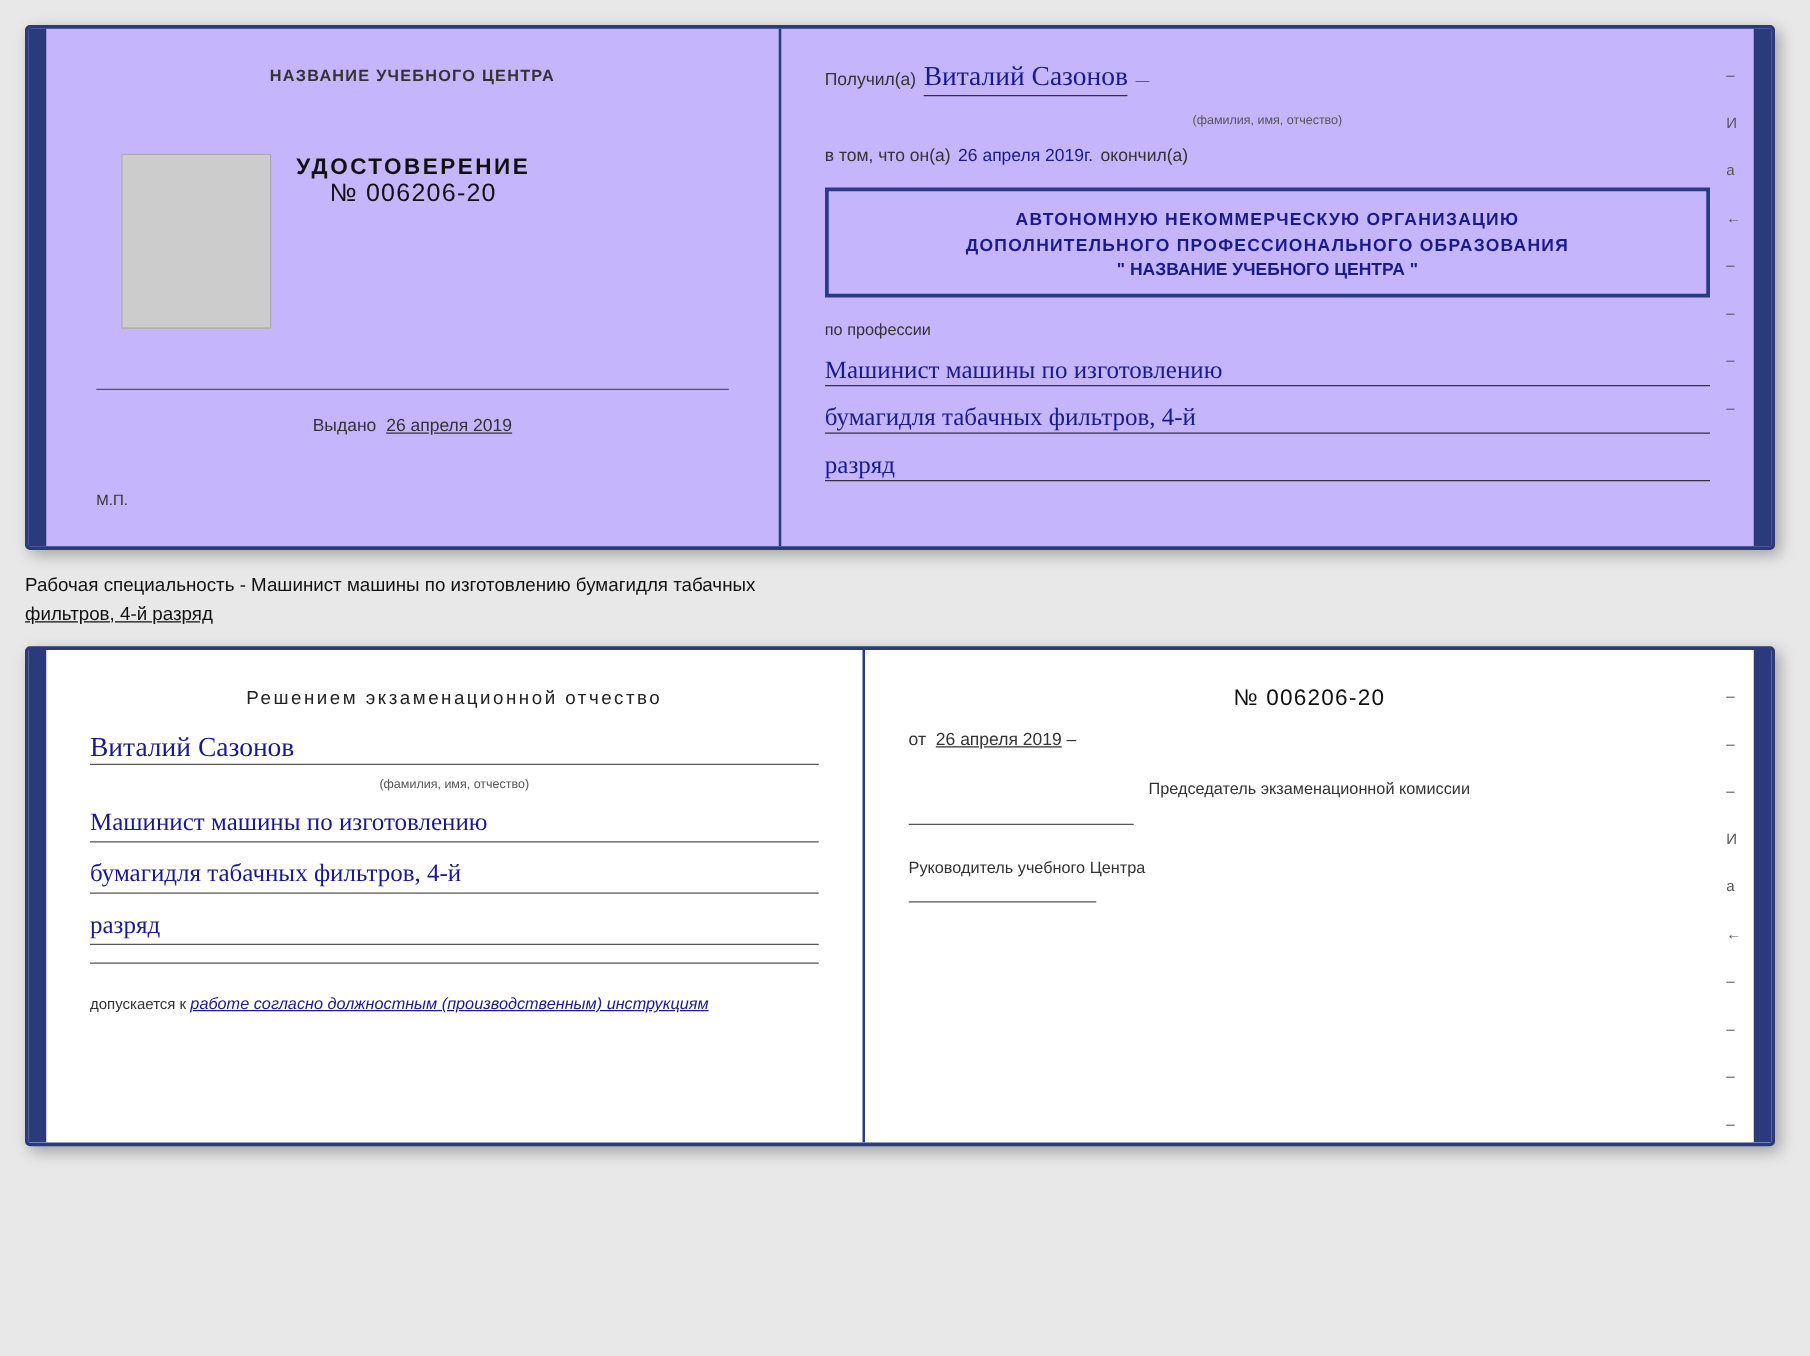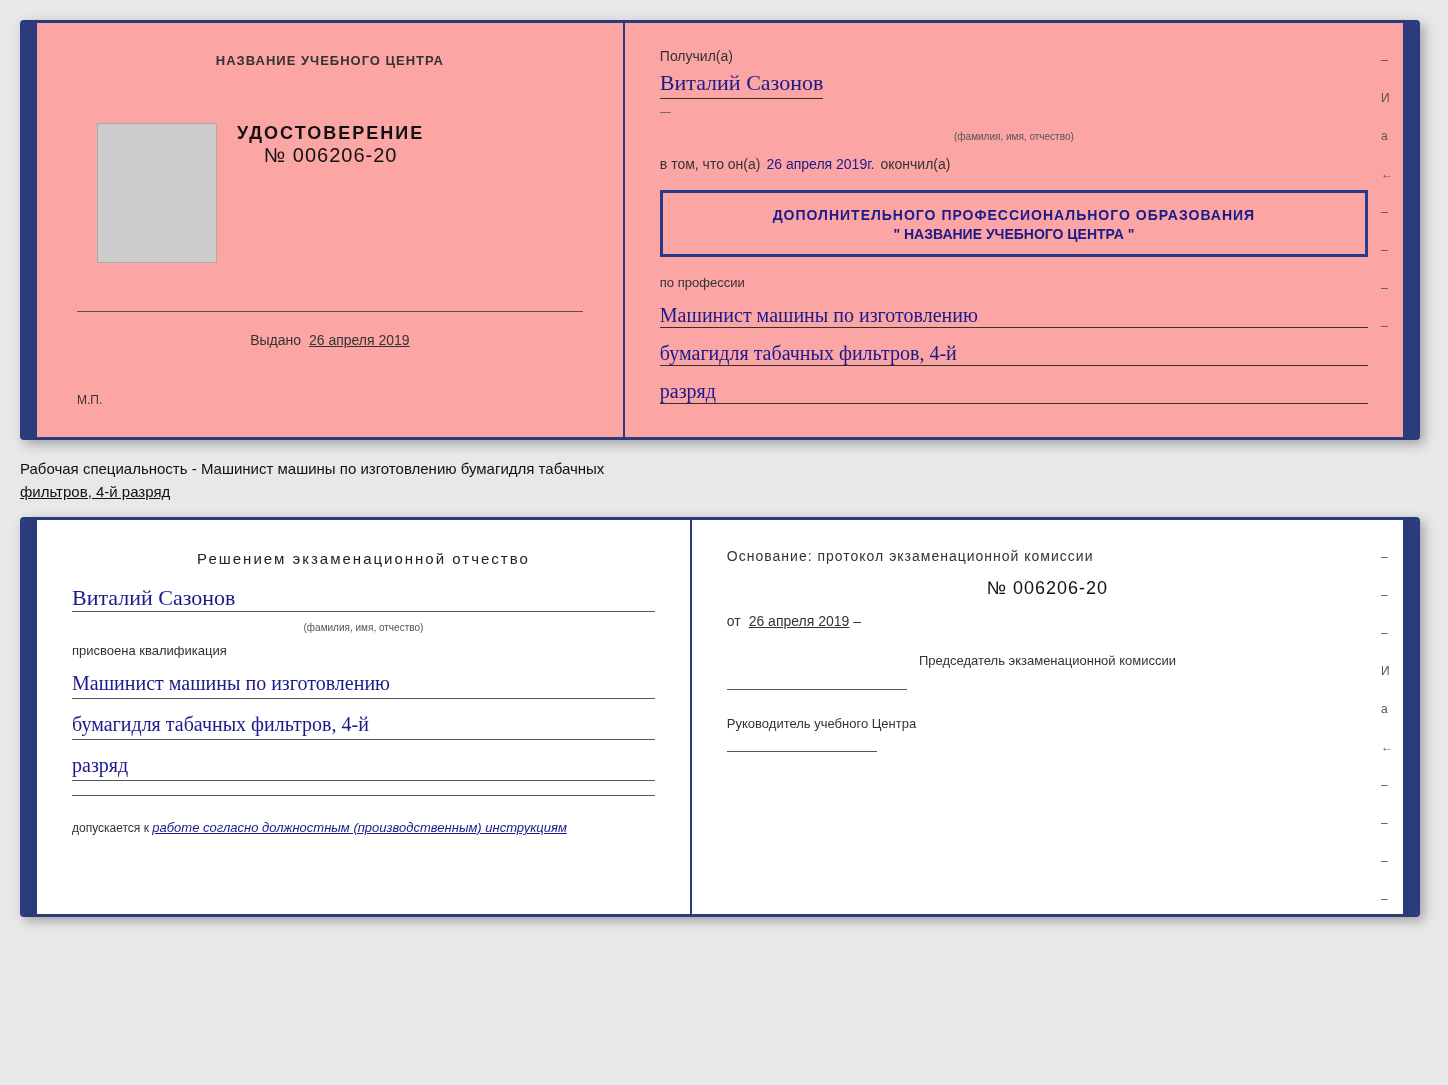--- a/index.html
+++ b/index.html
@@ -12,21 +12,21 @@
     }
 
     .page-wrapper {
       display: flex;
       flex-direction: column;
       gap: 12px;
     }
 
     
     .certificate-wrapper {
-      background: #fca5a5;
+      background: #c4b5fd;
       border: 3px solid #2a3a7a;
       border-radius: 4px;
       display: flex;
       width: 100%;
       max-width: 1400px;
       min-height: 420px;
       box-shadow: 4px 4px 12px rgba(0,0,0,0.3);
       overflow: hidden;
       position: relative;
     }
@@ -110,21 +110,20 @@
       gap: 14px;
     }
 
     .cert-recipient-line {
       font-size: 14px;
       color: #333;
       display: flex;
       align-items: baseline;
       gap: 6px;
       flex-wrap: wrap;
-      flex-direction: column;
     }
 
     .cert-recipient-name {
       font-family: 'Segoe Script', 'Brush Script MT', cursive;
       font-size: 22px;
       color: #1a1a8a;
       border-bottom: 1px solid #333;
       padding-bottom: 2px;
     }
 
@@ -400,20 +399,21 @@
       </div>
       <div class="cert-subtitle-small">(фамилия, имя, отчество)</div>
 
       <div class="cert-body-line">
         <span>в том, что он(а)</span>
         <span class="cert-date-cursive">26 апреля 2019г.</span>
         <span>окончил(а)</span>
       </div>
 
       <div class="cert-stamp-area">
+        <div class="cert-stamp-line">АВТОНОМНУЮ НЕКОММЕРЧЕСКУЮ ОРГАНИЗАЦИЮ</div>
         <div class="cert-stamp-line">ДОПОЛНИТЕЛЬНОГО ПРОФЕССИОНАЛЬНОГО ОБРАЗОВАНИЯ</div>
         <div class="cert-stamp-quotes">" НАЗВАНИЕ УЧЕБНОГО ЦЕНТРА "</div>
       </div>
 
       <div class="cert-profession-label">по профессии</div>
       <span class="cert-profession-cursive">Машинист машины по изготовлению</span>
       <span class="cert-profession-cursive">бумагидля табачных фильтров, 4-й</span>
       <span class="cert-profession-cursive">разряд</span>
 
       <div class="cert-right-side-marks">
@@ -438,36 +438,34 @@
 
   <div class="exam-wrapper">
     <div class="spine"></div>
 
     <div class="exam-left">
       <div class="exam-title">Решением  экзаменационной  отчество</div>
 
       <span class="exam-name-cursive">Виталий Сазонов</span>
       <div class="exam-small-label">(фамилия, имя, отчество)</div>
 
-      <div class="exam-assigned-label">присвоена квалификация</div>
 
       <span class="exam-qualification-cursive">Машинист машины по изготовлению</span>
       <span class="exam-qualification-cursive">бумагидля табачных фильтров, 4-й</span>
       <span class="exam-qualification-cursive">разряд</span>
 
       <hr class="hline">
 
       <div class="exam-allowed-label">
         <span>допускается к</span>
         <span class="exam-allowed-italic">работе согласно должностным (производственным) инструкциям</span>
       </div>
     </div>
 
     <div class="exam-right">
-      <div class="exam-right-basis">Основание:  протокол  экзаменационной  комиссии</div>
 
       <div class="exam-protocol-num">№  006206-20</div>
 
       <div class="exam-date-line">
         <span>от</span>
         <span style="text-decoration:underline;margin-left:4px;">26 апреля 2019</span>
         <span> –</span>
       </div>
 
       <div class="exam-chairman-label">

